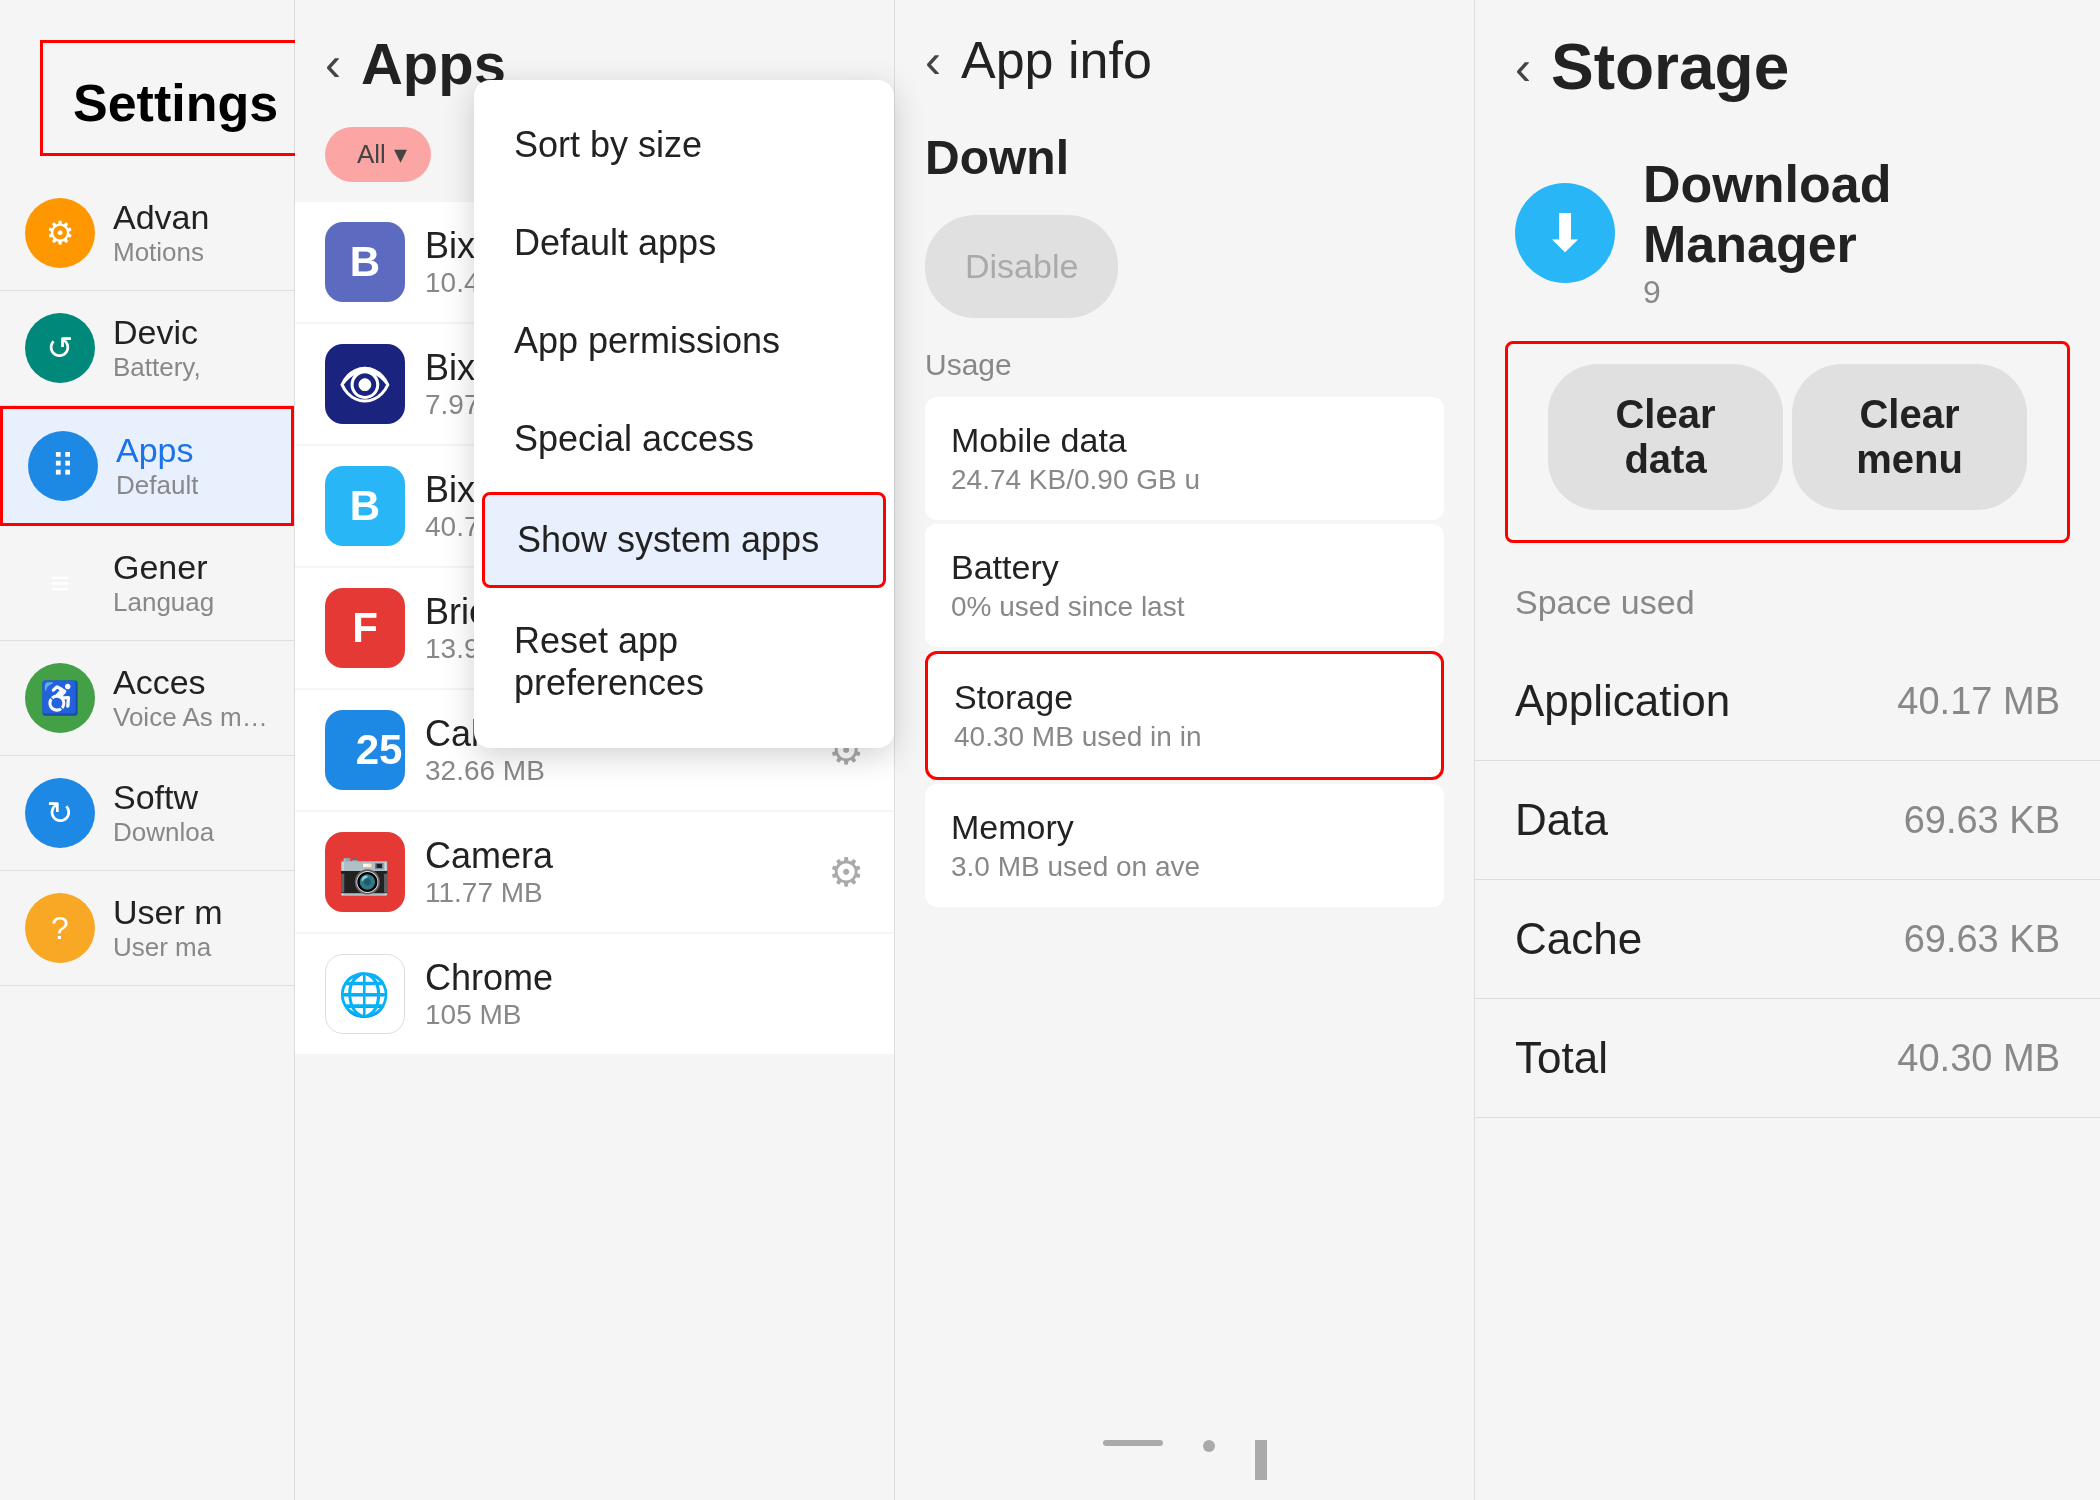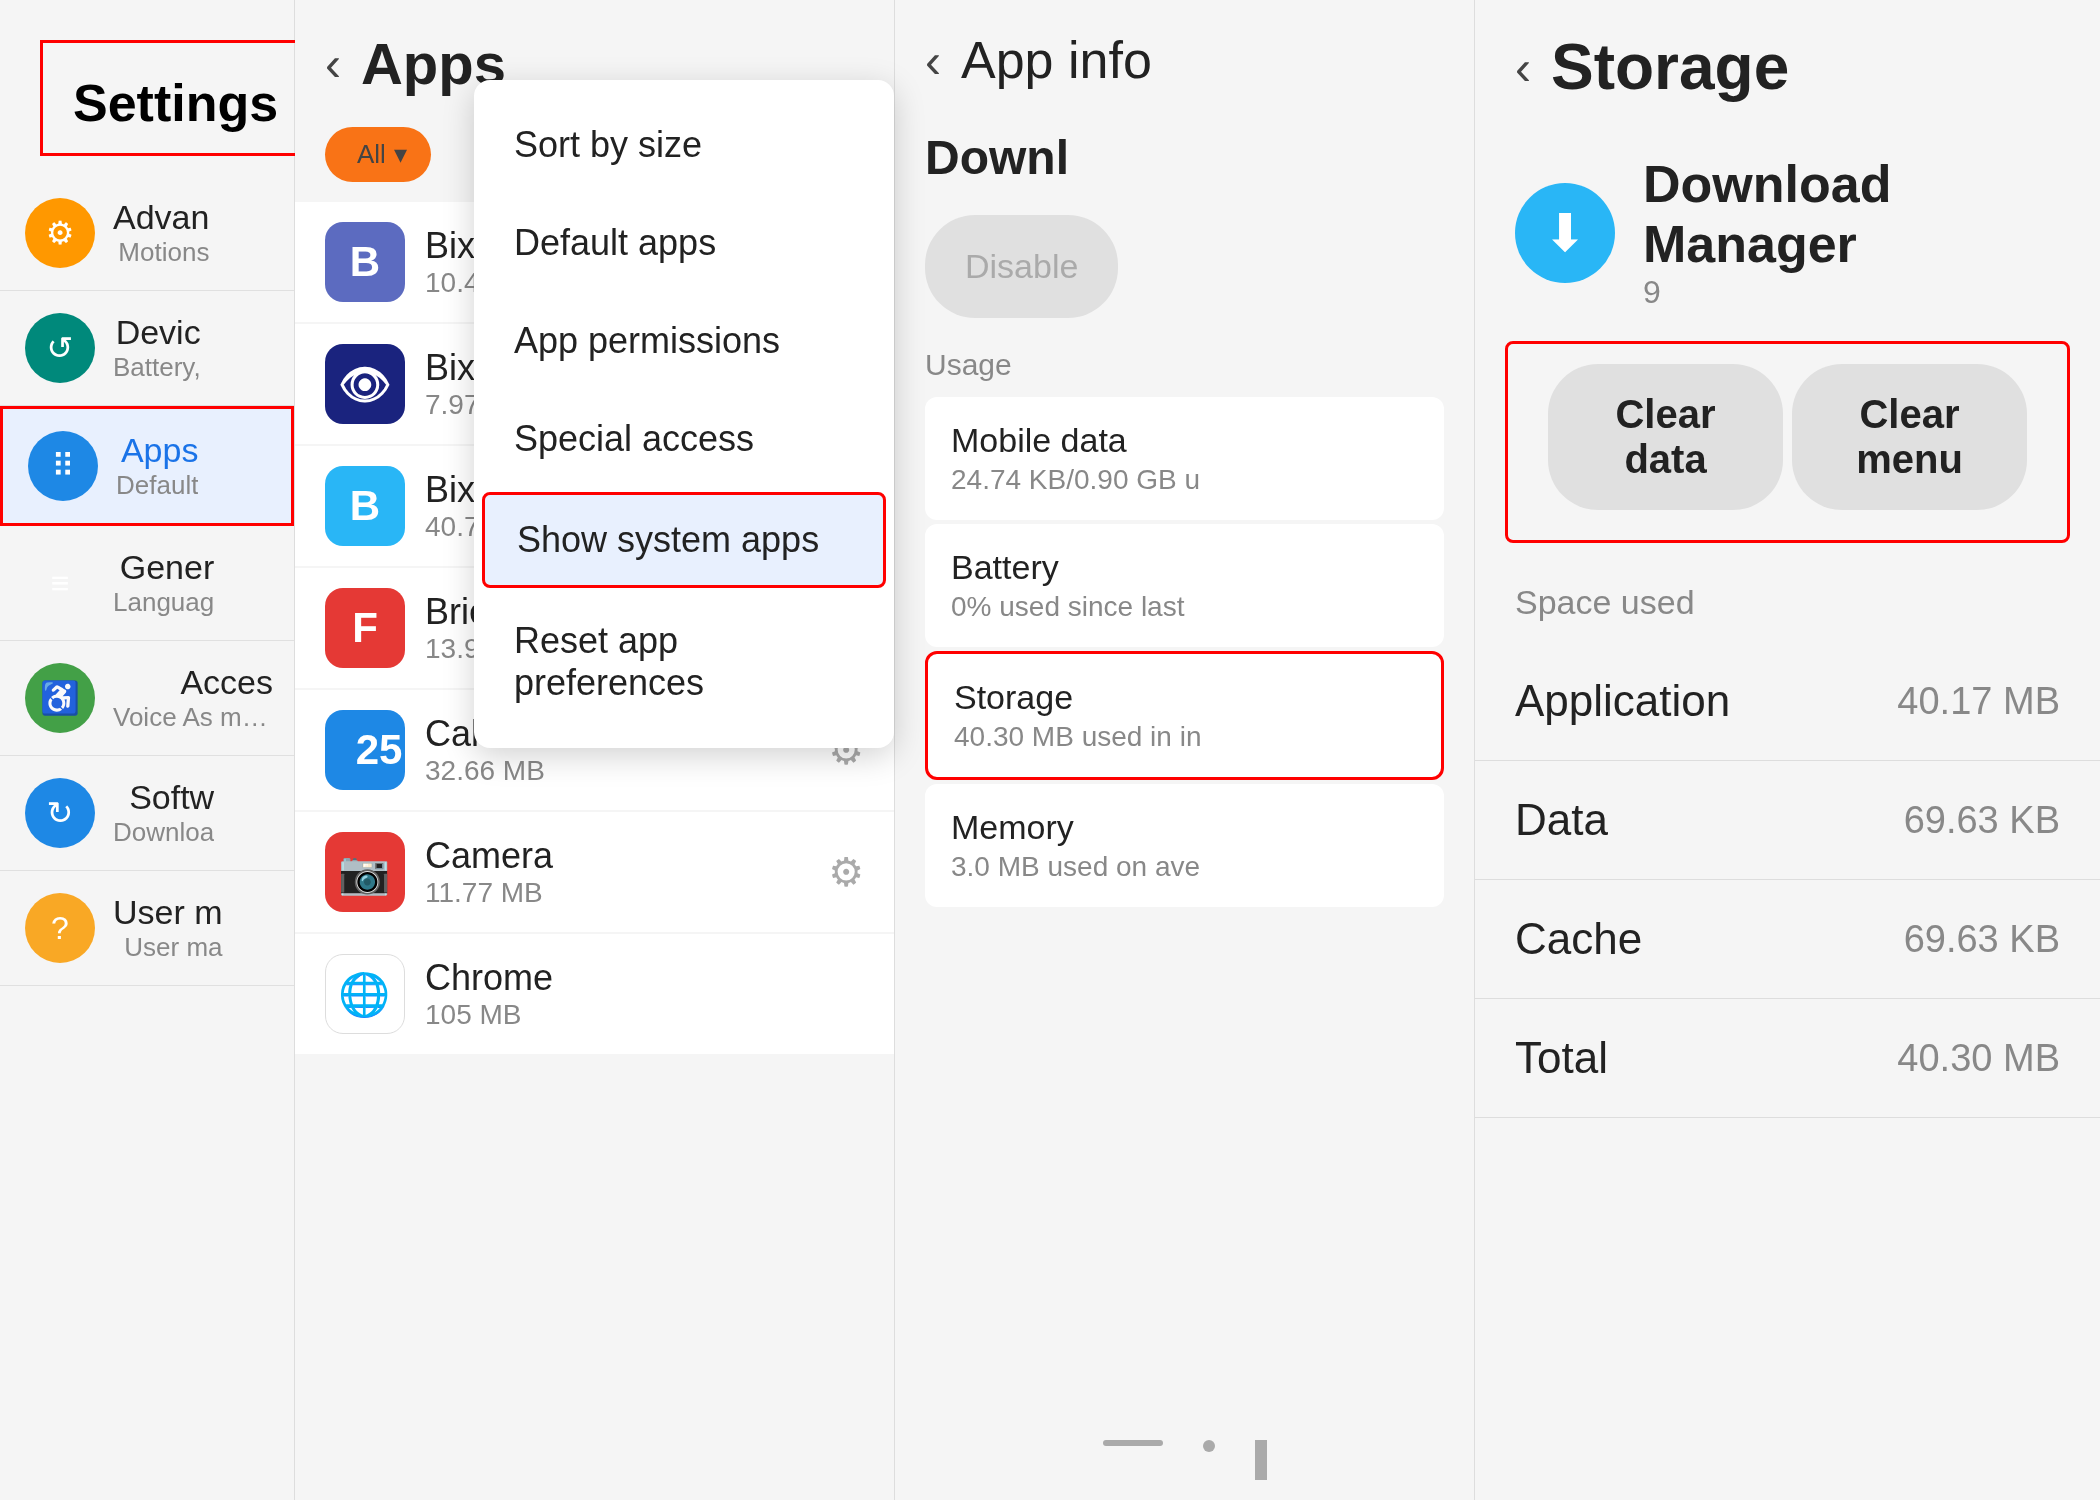--- a/index.html
+++ b/index.html
@@ -45,21 +45,21 @@
       justify-content: center;
       margin-right: 18px;
       font-size: 32px;
       flex-shrink: 0;
     }
     .icon-orange { background: #ff9800; }
     .icon-teal { background: #00897b; }
     .icon-blue { background: #1e88e5; }
     .icon-green { background: #43a047; }
     .icon-yellow { background: #f9a825; }
-    .settings-item-text { display: flex; flex-direction: column; align-items: flex-end; }
+    .settings-item-text { display: flex; flex-direction: column; }
     .settings-item-title { font-size: 34px; font-weight: 500; color: #222; }
     .settings-item-sub { font-size: 26px; color: #888; white-space: nowrap; overflow: hidden; text-overflow: ellipsis; max-width: 160px; }
     .settings-item.active { background: #e8f0fe; }
     .settings-item.active .settings-item-title { color: #1a73e8; }
     .active-border { border: 3px solid red; }
 
     
     .panel-apps {
       width: 600px;
       height: 100%;
@@ -85,21 +85,21 @@
       font-size: 58px;
       font-weight: 600;
       color: #222;
     }
     .filter-row {
       padding: 10px 30px 20px;
     }
     .filter-btn {
       display: inline-flex;
       align-items: flex-end;
-      background: #f97316;
+      background: #fca5a5;
       border-radius: 30px;
       padding: 12px 24px;
       font-size: 32px;
       color: #444;
       cursor: pointer;
     }
     .filter-btn span { margin-left: 8px; font-size: 26px; }
     .app-list { flex: 1; overflow: hidden; }
     .app-item {
       display: flex;

